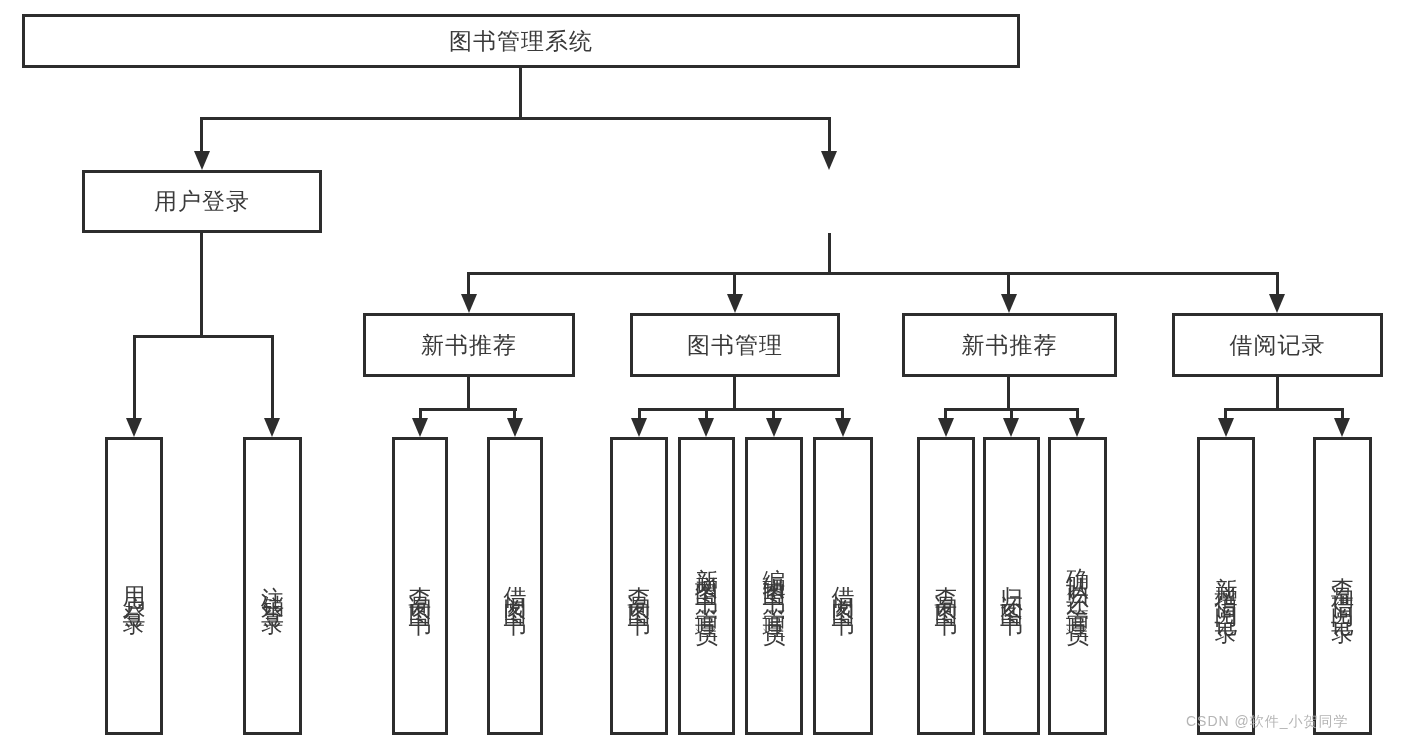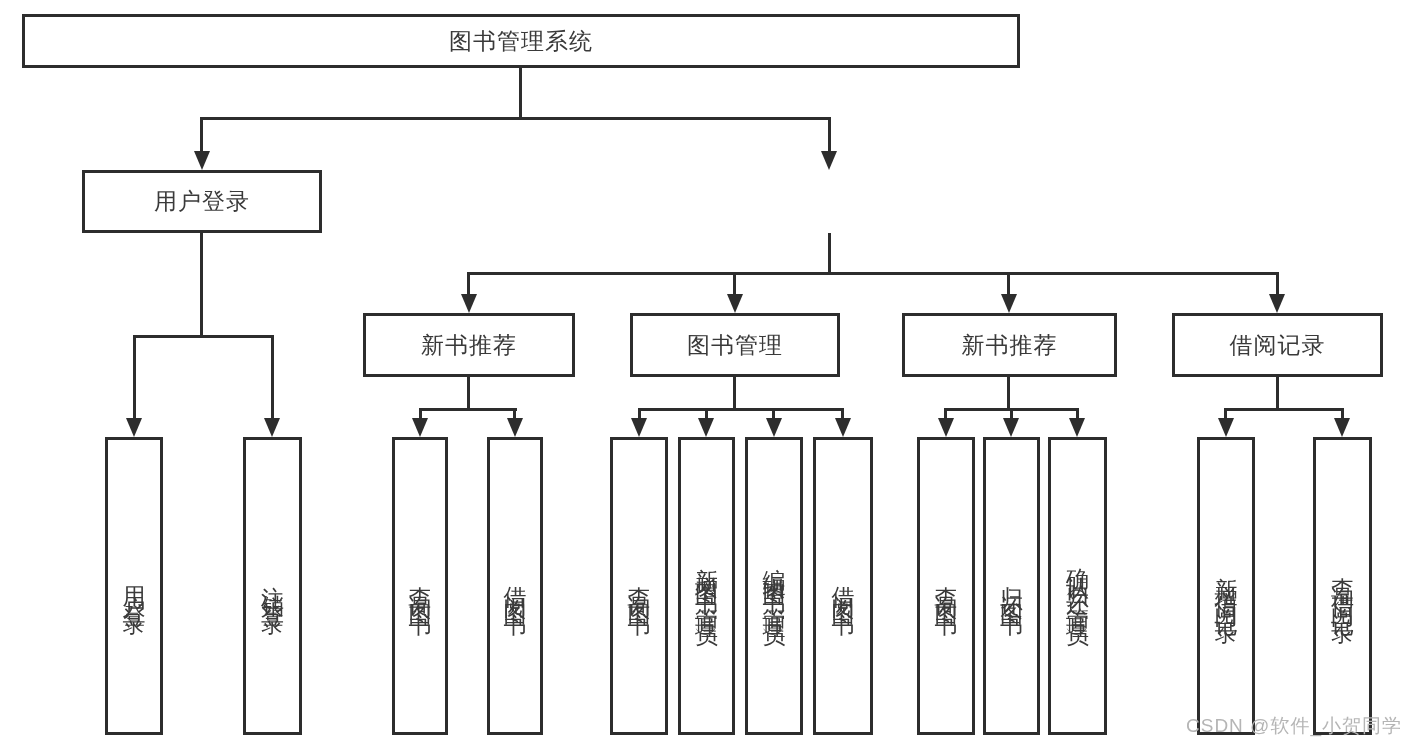--- a/index.html
+++ b/index.html
@@ -55,21 +55,21 @@
     position:absolute;
     width:0;height:0;
     border-left:8px solid transparent;
     border-right:8px solid transparent;
     border-top:19px solid var(--line);
   }
   .watermark{
     position:absolute;
     left:1186px;
     top:713px;
-    font-size:19px;
+    font-size:14px;
     color:var(--watermark);
     letter-spacing:1px;
     white-space:nowrap;
   }
 </style>
 </head>
 <body>
 
 <div id="canvas">
 

